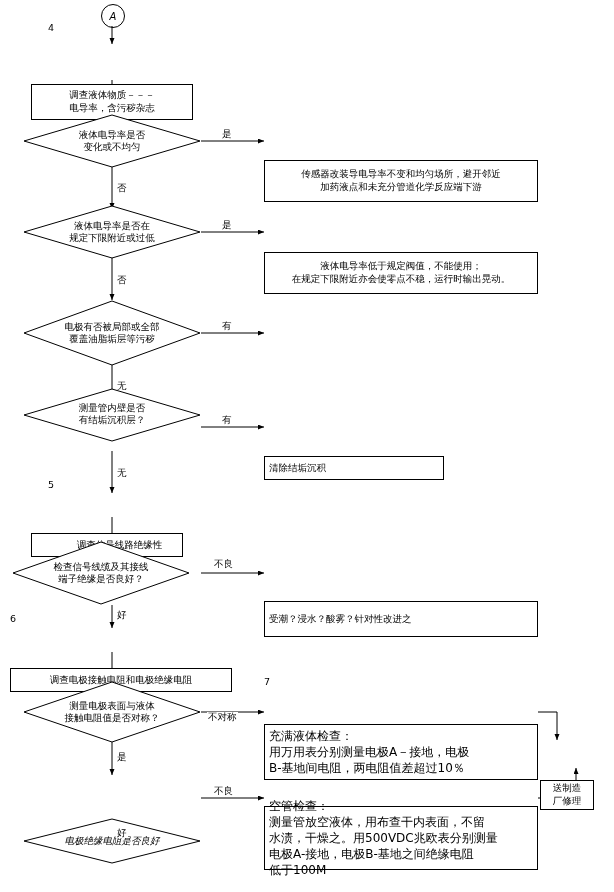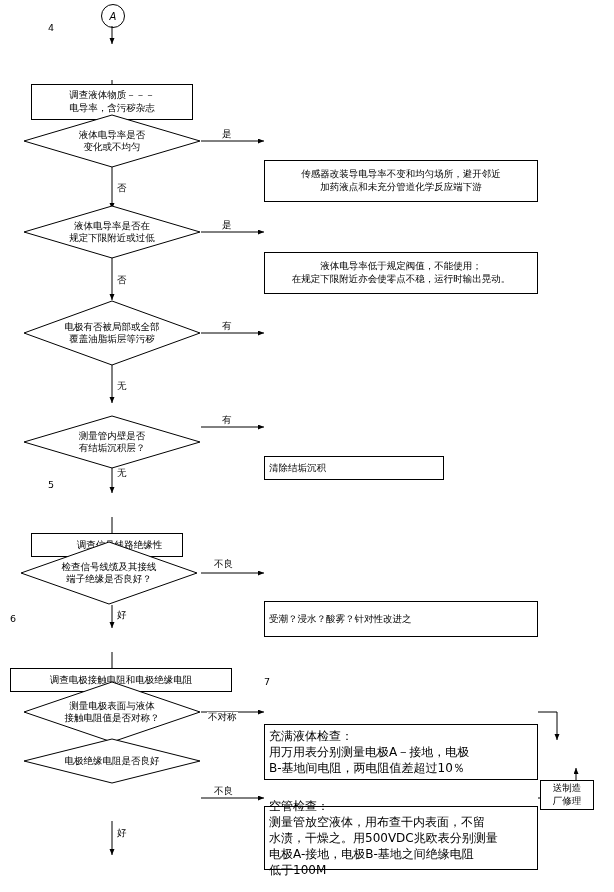--- a/index.html
+++ b/index.html
@@ -129,41 +129,41 @@
       </svg>
     <div class="dlabel">
         <span>电极有否被局部或全部
 覆盖油脂垢层等污秽</span>
       </div>
   </div>
   <div class="edgelabel" style="left:221px;top:321px;">有</div>
   <div class="edgelabel" style="left:116px;top:381px;">无</div>
 
 
-  <div class="diamond" style="left:23px;top:415px;width:178px;height:54px;">
+  <div class="diamond" style="left:23px;top:388px;width:178px;height:54px;font-family:Liberation Mono, monospace;">
     <svg width="178" height="54" viewBox="0 0 178 54">
         <polygon points="89,1 177,27 89,53 1,27" fill="#fff" stroke="#000" stroke-width="1"></polygon>
       </svg>
     <div class="dlabel">
         <span>测量管内壁是否
 有结垢沉积层？</span>
       </div>
   </div>
   <div class="edgelabel" style="left:221px;top:415px;">有</div>
   <div class="edgelabel" style="left:116px;top:468px;">无</div>
 
   <div class="node box left" style="left:264px;top:416px;width:180px;height:24px;">
     <div class="txt">清除结垢沉积</div>
   </div>
 
   <div class="node box" style="left:31px;top:493px;width:152px;height:24px;padding-left:25px;">
     <div class="txt">调查信号线路绝缘性</div>
   </div>
 
-  <div class="diamond" style="left:20px;top:541px;width:178px;height:64px;">
+  <div class="diamond" style="left:12px;top:541px;width:178px;height:64px;">
     <svg width="178" height="64" viewBox="0 0 178 64">
         <polygon points="89,1 177,32 89,63 1,32" fill="#fff" stroke="#000" stroke-width="1"></polygon>
       </svg>
     <div class="dlabel">
         <span>检查信号线缆及其接线
 端子绝缘是否良好？</span>
       </div>
   </div>
   <div class="edgelabel" style="left:213px;top:559px;">不良</div>
   <div class="edgelabel" style="left:116px;top:610px;">好</div>
@@ -187,21 +187,21 @@
   </div>
   <div class="edgelabel" style="left:207px;top:712px;text-align:right;">不对称</div>
   <div class="edgelabel" style="left:116px;top:752px;">是</div>
 
   <div class="node box left" style="left:264px;top:684px;width:274px;height:56px;">
     <div class="txt small">充满液体检查：
 用万用表分别测量电极A－接地，电极
 B-基地间电阻，两电阻值差超过10％</div>
   </div>
 
-  <div class="diamond" style="left:23px;top:738px;width:178px;height:46px;">
+  <div class="diamond" style="left:23px;top:818px;width:178px;height:46px;font-style:italic;">
     <svg width="178" height="46" viewBox="0 0 178 46">
         <polygon points="89,1 177,23 89,45 1,23" fill="#fff" stroke="#000" stroke-width="1"></polygon>
       </svg>
     <div class="dlabel">
         <span>电极绝缘电阻是否良好</span>
       </div>
   </div>
   <div class="edgelabel" style="left:213px;top:786px;">不良</div>
   <div class="edgelabel" style="left:116px;top:828px;">好</div>
 

